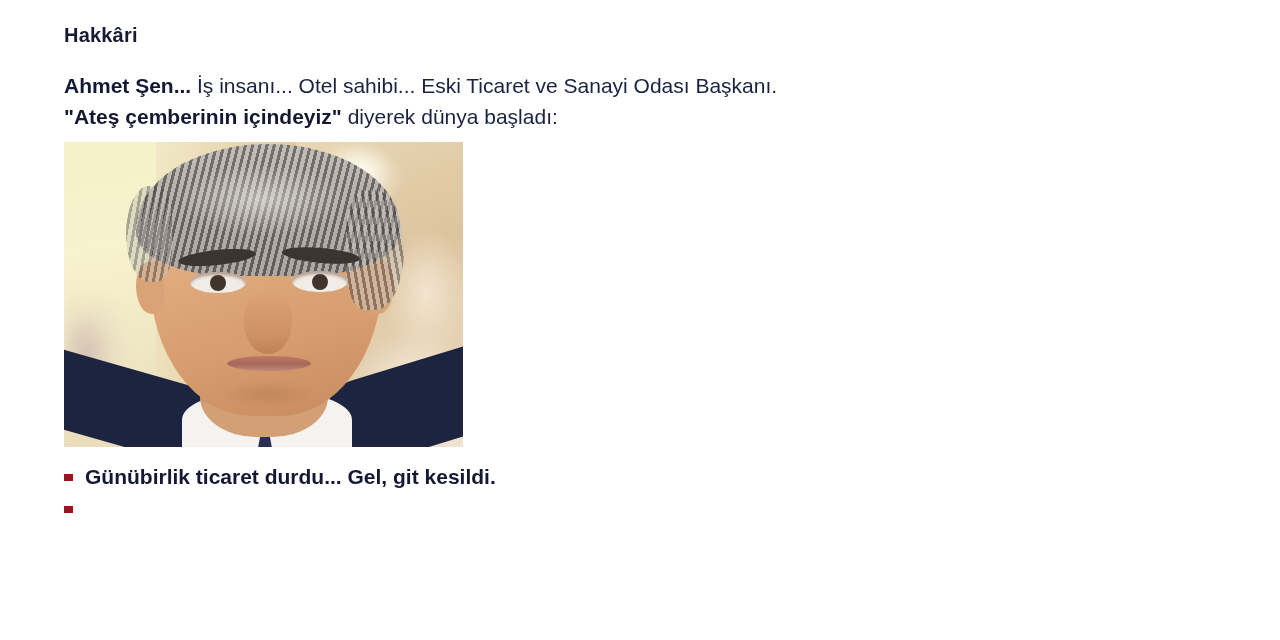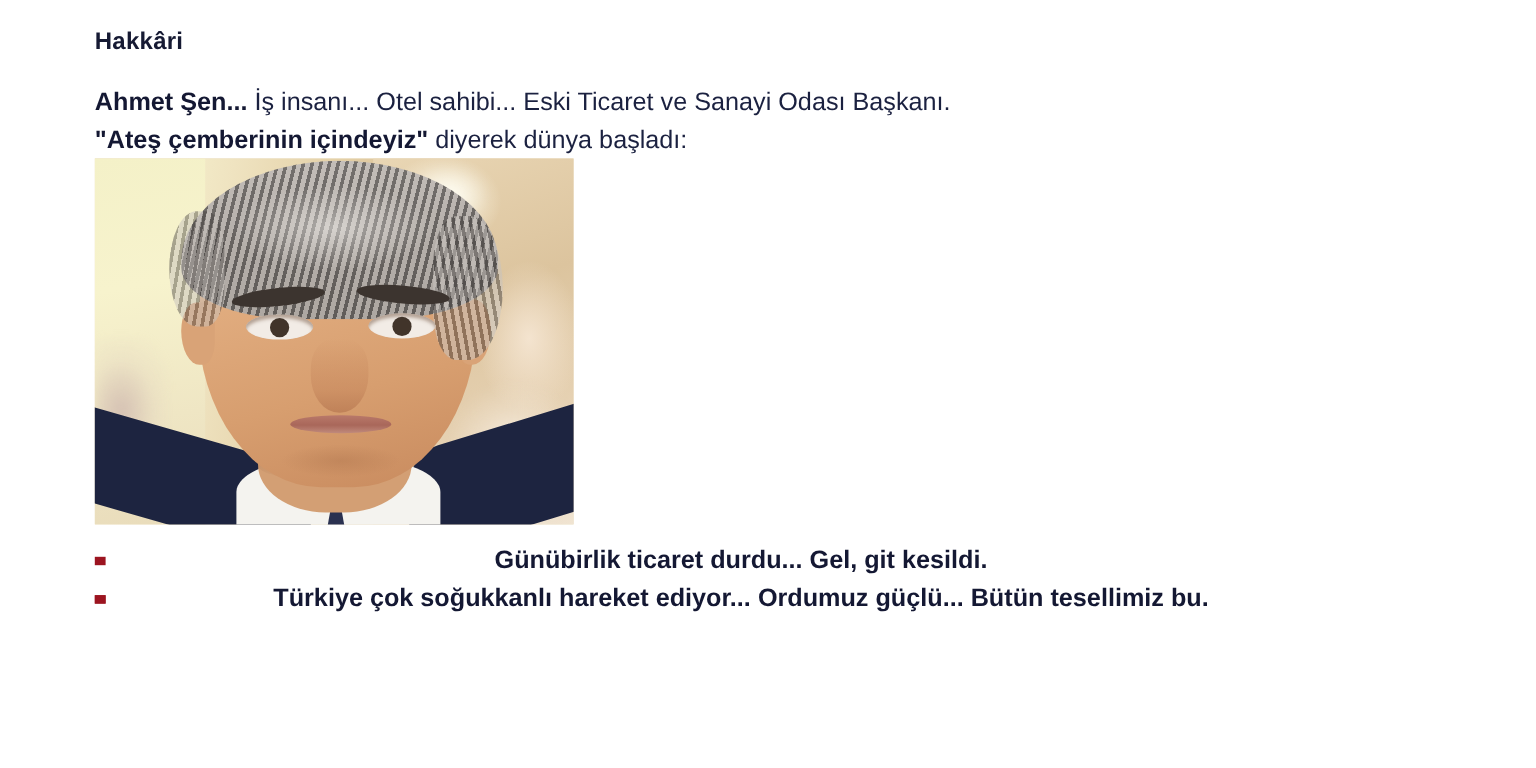--- a/index.html
+++ b/index.html
@@ -15,39 +15,39 @@
     color: #1b1f38;
   }
   .page {
     position: relative;
     width: 1280px;
     height: 640px;
     background: #ffffff;
   }
   .content {
     position: absolute;
-    left: 79px;
+    left: 64px;
     top: 22px;
     width: 1060px;
   }
 
   .headline {
     font-size: 20px;
     font-weight: bold;
     line-height: 26px;
     letter-spacing: 0.2px;
     color: #161a33;
     margin: 0 0 22px 0;
   }
 
   .lede {
     font-size: 21px;
     line-height: 31px;
     color: #1b2140;
-    margin: 0 0 0 0;
+    margin: 0 0 10px 0;
     max-width: 1040px;
   }
   .lede b {
     font-weight: bold;
     color: #141833;
   }
 
   
   .photo-wrap {
     margin: 0 0 14px 0;
@@ -215,21 +215,20 @@
   .chin-sh {
     position: absolute; left: 140px; top: 238px; width: 130px; height: 34px;
     background: radial-gradient(ellipse 66px 18px at 65px 14px, rgba(168,110,72,.35) 0%, rgba(168,110,72,0) 75%);
   }
 
   
   .bullets {
     margin: 0;
     padding: 0;
     list-style: none;
-    text-align: center;
   }
   .bullet-item {
     position: relative;
     font-size: 21px;
     line-height: 31px;
     color: #1b2140;
     margin: 0 0 1px 0;
     padding-left: 21px;
     max-width: 1035px;
   }
@@ -298,20 +297,16 @@
     </div>
 
     <ul class="bullets">
       <li class="bullet-item bold">
         <span class="marker"></span>
         <span>Günübirlik ticaret durdu... Gel, git kesildi.</span>
       </li>
       <li class="bullet-item">
         <span class="marker"></span>
       </li>
-      <li class="bullet-item bold">
-        <span class="marker"></span>
-        <span>Türkiye çok soğukkanlı hareket ediyor... Ordumuz güçlü... Bütün tesellimiz bu.</span>
-      </li>
     </ul>
 
   </div>
 </div>
 
 </body></html>

